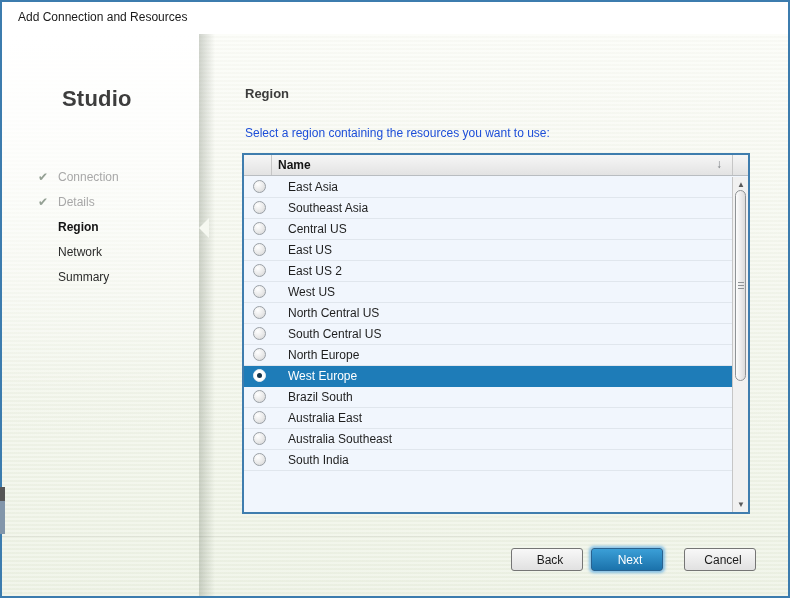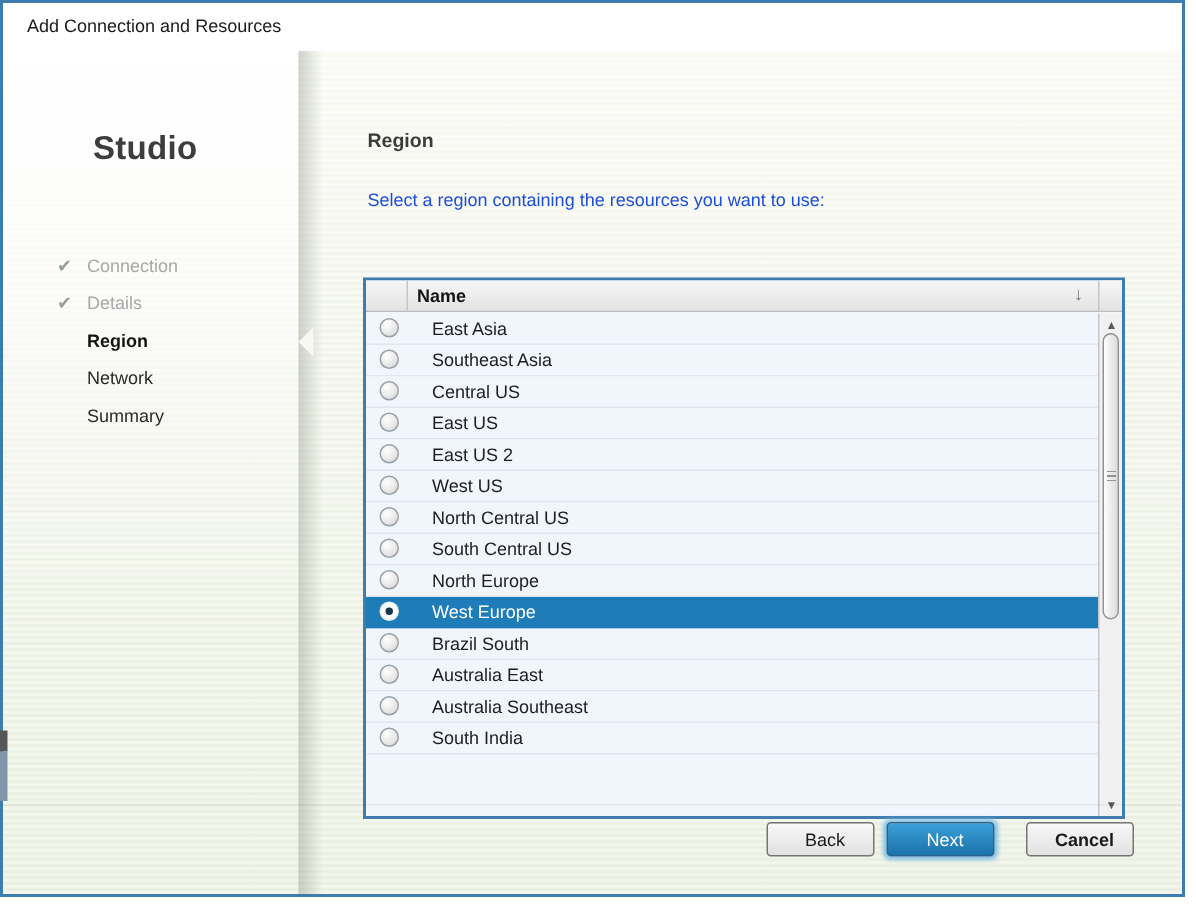--- a/index.html
+++ b/index.html
@@ -35,21 +35,21 @@
     background:linear-gradient(to right,rgba(105,115,100,0.30),rgba(255,255,255,0));}
   .notch{position:absolute;left:197px;top:216px;width:0;height:0;
     border-top:10px solid transparent;border-bottom:10px solid transparent;border-right:10px solid #f6f8f1;}
 
   
   .page-title{position:absolute;left:243px;top:84px;font-size:13px;font-weight:bold;color:#3c3c3c;}
   .instruction{position:absolute;left:243px;top:124px;font-size:12px;color:#1d4ed8;text-align:center;}
 
   
   .grid{position:absolute;left:240px;top:151px;width:508px;height:361px;
-    border:2px solid #3f7dae;background:#f1f6fd;margin-top:32px;}
+    border:2px solid #3f7dae;background:#f1f6fd;}
   .thead{position:absolute;left:0;top:0;width:504px;height:21px;
     background:linear-gradient(180deg,#f6f6f6,#e3e3e3);border-bottom:1px solid #b9bdc1;}
   .th-radio{position:absolute;left:0;top:0;width:28px;height:20px;border-right:1px solid #c6c6c6;}
   .th-name{position:absolute;left:34px;top:3px;font-size:12px;font-weight:bold;color:#141414;}
   .sort-icon{position:absolute;right:26px;top:2px;font-size:12px;color:#7b7f83;}
   .th-scroll{position:absolute;right:0;top:0;width:16px;height:20px;border-left:1px solid #c6c6c6;
     background:linear-gradient(180deg,#f6f6f6,#e3e3e3);}
 
   .tbody{position:absolute;left:0;top:22px;width:488px;}
   .row{position:relative;width:488px;height:21px;border-bottom:1px solid #e0e6ed;
@@ -74,21 +74,21 @@
     background:repeating-linear-gradient(180deg,#8f9396 0 1px,transparent 1px 3px);}
 
   
   .btn{position:absolute;top:546px;width:72px;height:23px;font-size:12px;color:#1a1a1a;
     border:1px solid #757575;border-radius:3px;background:linear-gradient(180deg,#f8f8f8,#e1e1e1);
     font-family:inherit;padding-left:12px;}
   .btn-back{left:509px;}
   .btn-next{left:589px;color:#ffffff;border-color:#2a628f;
     background:linear-gradient(180deg,#3b9fd7 0%,#1b72ab 100%);
     box-shadow:0 0 3px 2px rgba(120,185,228,0.9);}
-  .btn-cancel{left:682px;font-weight:bold;}
+  .btn-cancel{left:682px;}
   .footer-sep{position:absolute;left:0;top:534px;width:786px;height:1px;background:rgba(0,0,0,0.05);}
 
   
   .artifact-dark{position:absolute;left:0;top:487px;width:5px;height:14px;background:#565656;}
   .artifact-blue{position:absolute;left:0;top:501px;width:5px;height:33px;background:#8296aa;}
 </style>
 </head>
 <body>
 
 <div class="dialog">

